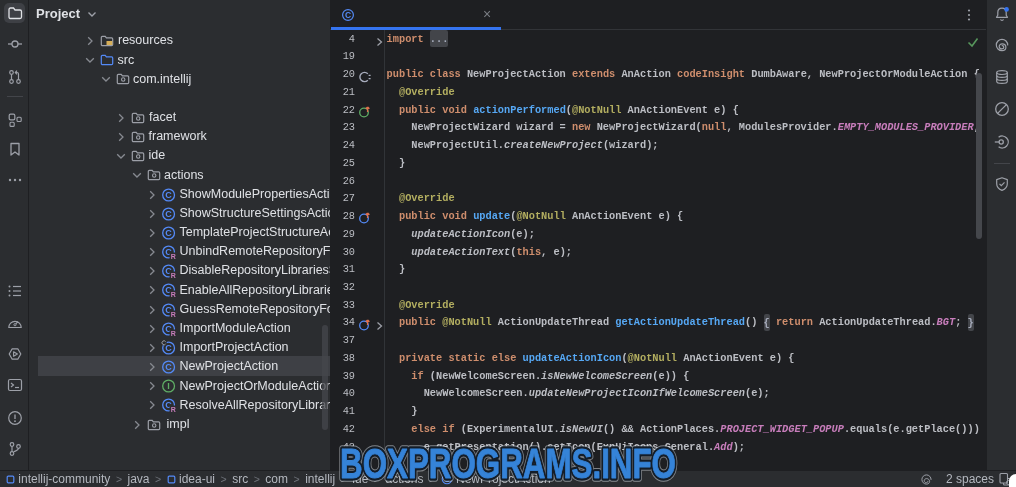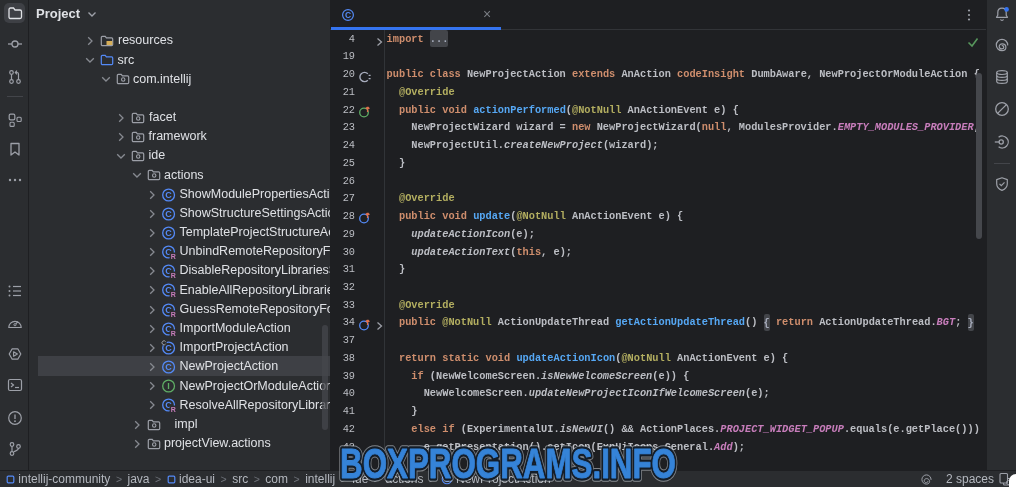--- a/index.html
+++ b/index.html
@@ -224,27 +224,21 @@
           <circle cx="7.6" cy="8" r="5.9" fill="none" stroke="#548af7" stroke-width="1.3"></circle>
           <text x="7.6" y="11.2" font-family="Liberation Sans" font-size="9" font-weight="bold" fill="#548af7" text-anchor="middle">C</text>
           <rect x="8.6" y="8.6" width="7.4" height="7.4" rx="1.5" fill="#2b2d30"></rect>
           <text x="12.3" y="14.8" font-family="Liberation Sans" font-size="7" font-weight="bold" fill="#c77dbb" text-anchor="middle">R</text>
         </svg></span><span style="margin-left:2.5px">ResolveAllRepositoryLibrarie</span></div>
     <div class="trow" style="top:413.8px;left:99.5px"><span class="ic"><svg width="16" height="16" viewBox="0 0 16 16" style="vertical-align:-3px" xmlns="http://www.w3.org/2000/svg">
           <path d="M6.2 4.2 10 8l-3.8 3.8" fill="none" stroke="#878a91" stroke-width="1.3"></path>
         </svg></span><span class="ic" style="margin-left:1px"><svg width="16" height="16" viewBox="0 0 16 16" style="vertical-align:-3px" xmlns="http://www.w3.org/2000/svg">
           <path d="M2.3 4.4c0-.6.5-1.1 1.1-1.1h2.8l1.2 1.5h5.2c.6 0 1.1.5 1.1 1.1v5.7c0 .6-.5 1.1-1.1 1.1H3.4c-.6 0-1.1-.5-1.1-1.1V4.4z" fill="none" stroke="#9da0a8" stroke-width="1.2"></path>
           <circle cx="8.2" cy="8.5" r="1.7" fill="none" stroke="#9da0a8" stroke-width="1.1"></circle>
-        </svg></span><span style="margin-left:13px">impl</span></div>
-    <div class="trow" style="top:433.0px;left:99.5px"><span class="ic"><svg width="16" height="16" viewBox="0 0 16 16" style="vertical-align:-3px" xmlns="http://www.w3.org/2000/svg">
-          <path d="M6.2 4.2 10 8l-3.8 3.8" fill="none" stroke="#878a91" stroke-width="1.3"></path>
-        </svg></span><span class="ic" style="margin-left:1px"><svg width="16" height="16" viewBox="0 0 16 16" style="vertical-align:-3px" xmlns="http://www.w3.org/2000/svg">
-          <path d="M2.3 4.4c0-.6.5-1.1 1.1-1.1h2.8l1.2 1.5h5.2c.6 0 1.1.5 1.1 1.1v5.7c0 .6-.5 1.1-1.1 1.1H3.4c-.6 0-1.1-.5-1.1-1.1V4.4z" fill="none" stroke="#9da0a8" stroke-width="1.2"></path>
-          <circle cx="8.2" cy="8.5" r="1.7" fill="none" stroke="#9da0a8" stroke-width="1.1"></circle>
-        </svg></span><span style="margin-left:2.5px">projectView.actions</span></div>
+        </svg></span><span style="margin-left:5px">impl</span></div>
     <div class="abs" style="left:293px;top:325px;width:6px;height:105px;background:#45474c;border-radius:3px;opacity:.75"></div>
   </div>
 <div id="editor" class="abs">
     <div id="tabbar">
       <div class="abs" style="left:11px;top:8px;width:14px;height:14px"><svg width="14" height="14" viewBox="0 0 14 14" style="" xmlns="http://www.w3.org/2000/svg">
           <circle cx="7" cy="7" r="5.4" fill="none" stroke="#548af7" stroke-width="1.2"></circle>
           <text x="7" y="10" font-family="Liberation Sans" font-size="8.5" font-weight="bold" fill="#548af7" text-anchor="middle">C</text>
         </svg></div>
       <div class="abs" style="left:153px;top:0;height:30px;line-height:29px;color:#7a7d83;font-size:14px">×</div>
       <div class="abs" style="left:631px;top:7px;width:16px;height:16px"><svg width="16" height="16" viewBox="0 0 16 16" style="" xmlns="http://www.w3.org/2000/svg">
@@ -311,21 +305,21 @@
 
   <span class="a">@Override</span>
   <span class="k">public void</span> <span class="m">update</span>(<span class="a">@NotNull</span> AnActionEvent e) {
     <span class="i">updateActionIcon</span>(e);
     <span class="i">updateActionText</span>(<span class="k">this</span>, e);
   }
 
   <span class="a">@Override</span>
   <span class="k">public</span> <span class="a">@NotNull</span> ActionUpdateThread <span class="m">getActionUpdateThread</span>() <span class="fold">{</span> <span class="k">return</span> ActionUpdateThread.<span class="c">BGT</span>; <span class="fold">}</span>
 
-  <span class="k">return static void</span> <span class="m">updateActionIcon</span>(<span class="a">@NotNull</span> AnActionEvent e) {
+  <span class="k">private static else</span> <span class="m">updateActionIcon</span>(<span class="a">@NotNull</span> AnActionEvent e) {
     <span class="k">if</span> (NewWelcomeScreen.<span class="i">isNewWelcomeScreen</span>(e)) {
       NewWelcomeScreen.<span class="i">updateNewProjectIconIfWelcomeScreen</span>(e);
     }
     <span class="k">else if</span> (ExperimentalUI.<span class="i">isNewUI</span>() &amp;&amp; ActionPlaces.<span class="c">PROJECT_WIDGET_POPUP</span>.equals(e.getPlace()))
       e.getPresentation().setIcon(ExpUiIcons.General.<span class="c">Add</span>);</pre></div>
     <div class="abs" style="left:54px;top:30px;width:1px;height:440px;background:#313438"></div>
     <div class="abs" style="left:636px;top:35px;width:14px;height:14px"><svg width="14" height="14" viewBox="0 0 14 14" style="" xmlns="http://www.w3.org/2000/svg">
         <path d="M2.5 7.5 6 11 11.5 3.5" fill="none" stroke="#57965c" stroke-width="1.6"></path>
       </svg></div>
     <div class="abs" style="left:646px;top:73px;width:6px;height:166px;background:#45474c;border-radius:3px"></div>

